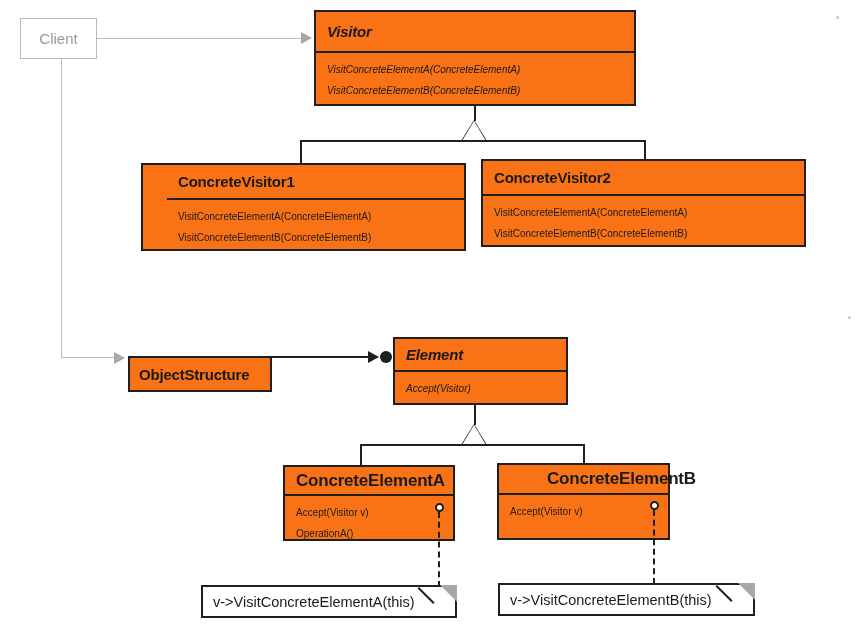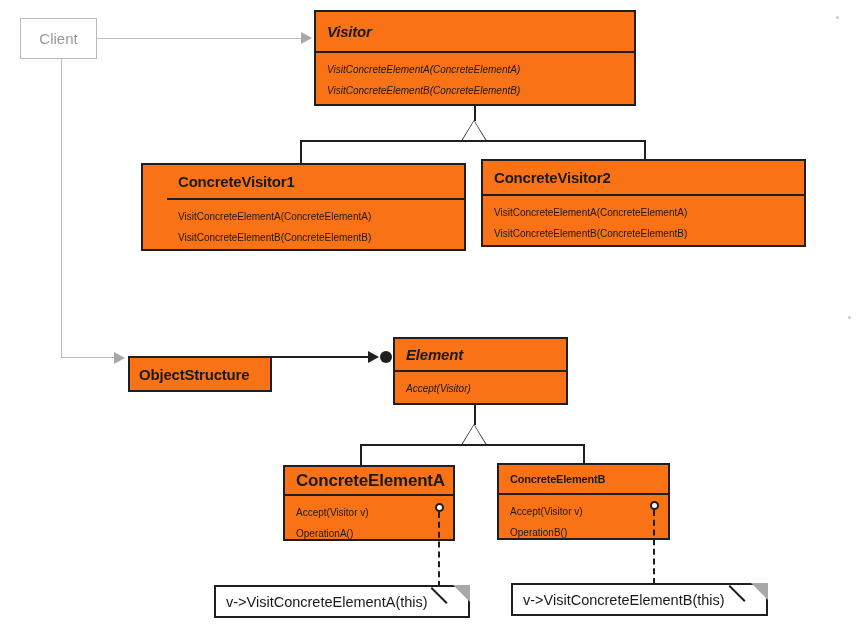--- a/index.html
+++ b/index.html
@@ -111,21 +111,20 @@
   
   .note{
     position:absolute;
     box-sizing:border-box;
     background:#ffffff;
     border:2px solid #1f1f1f;
     font-size:14.5px;
     display:flex;align-items:center;
     padding-left:10px;
     white-space:nowrap;
-    margin-left:13px;
   }
   .note .fold{
     position:absolute;
     right:-2px;top:-2px;
     width:0;height:0;
     border-left:17px solid transparent;
     border-top:17px solid #a8a8a8;
   }
   .note .foldedge{
     position:absolute;
@@ -220,25 +219,24 @@
     <div class="sep"></div>
     <div class="ops">
       <div>Accept(Visitor v)</div>
       <div>OperationA()</div>
     </div>
   </div>
   <div class="lolli" style="left:435px;top:503px;"></div>
   <div class="dash" style="left:438px;top:512px;height:75px;"></div>
 
   <div class="cls" style="left:497px;top:463px;width:173px;height:77px;">
-    <div class="hdr" style="height:28px;font-size:11px;">ConcreteElementB</div>
+    <div class="hdr" style="height:28px;font-size:17px;margin-left:37px;">ConcreteElementB</div>
     <div class="sep"></div>
     <div class="ops">
       <div>Accept(Visitor v)</div>
-      <div>OperationB()</div>
     </div>
   </div>
   <div class="lolli" style="left:650px;top:501px;"></div>
   <div class="dash" style="left:653px;top:510px;height:74px;"></div>
 
   <div class="note" style="left:201px;top:585px;width:256px;height:33px;">
     <span>v-&gt;VisitConcreteElementA(this)</span>
     <span class="fold"></span>
     <span class="foldedge"></span>
   </div>

